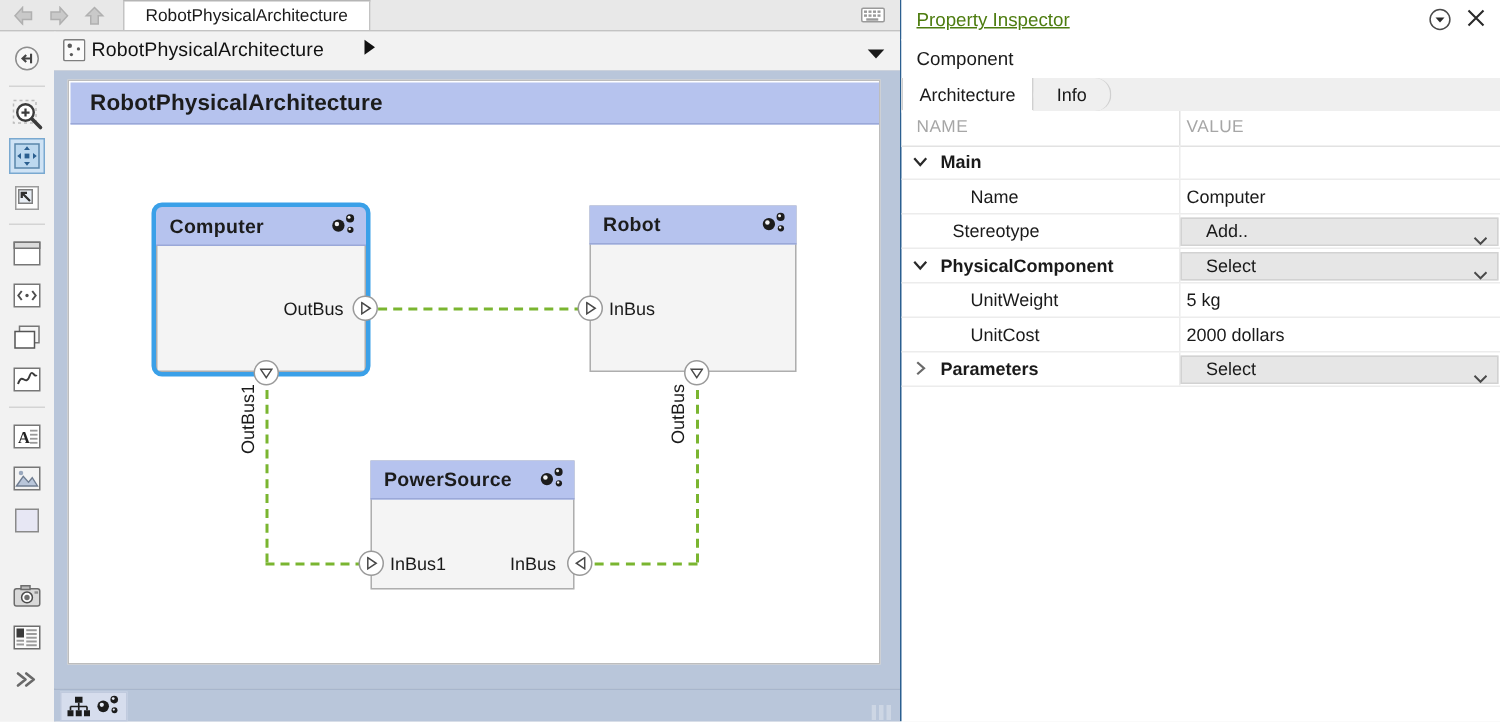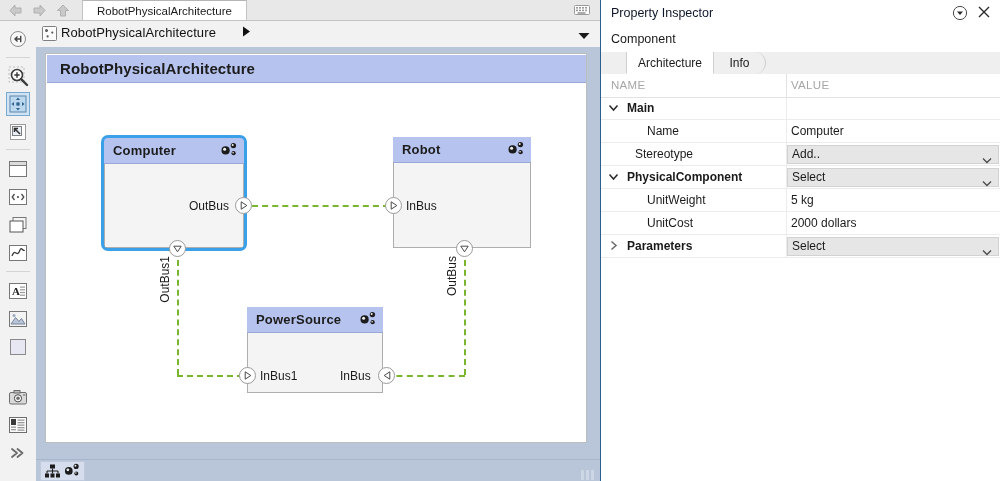--- a/index.html
+++ b/index.html
@@ -66,38 +66,38 @@
         writing-mode:vertical-rl;transform:rotate(180deg);}
 
   
   .conn{position:absolute;z-index:2;}
   .conn-h{border-top:2px dashed #7ab530;height:0;}
   .conn-v{border-left:2px dashed #7ab530;width:0;}
 
   
   #pi{position:absolute;left:600px;top:0;width:400px;height:481px;background:#ffffff;border-left:1px solid #2b5f90;box-sizing:border-box;}
   #pi-title{position:absolute;left:0;top:0;width:399px;height:26px;background:#ffffff;border-bottom:1px solid #dadada;}
-  #pi-title span{position:absolute;left:10px;top:6px;font-size:12.5px;color:#0f172a;}
+  #pi-title span{position:absolute;left:10px;top:6px;font-size:12.5px;color:#4d7c0f;text-decoration:underline;}
   #pi-collapse{position:absolute;right:32px;top:5px;width:16px;height:16px;}
   #pi-close{position:absolute;right:9px;top:5px;width:14px;height:14px;}
   #pi-sub{position:absolute;left:0;top:26px;width:399px;height:26px;background:#ffffff;border-bottom:1px solid #dadada;text-decoration:underline;}
   #pi-sub span{position:absolute;left:10px;top:6px;font-size:12.5px;color:#1a1a1a;}
   #pi-tabs{position:absolute;left:0;top:52px;width:399px;height:22px;background:#efefef;border-bottom:1px solid #d0d0d0;}
   .pi-tab{position:absolute;top:0;height:22px;display:flex;align-items:center;justify-content:center;font-size:12px;
-     box-sizing:border-box;padding:0 14px;margin-left:25px;}
+     box-sizing:border-box;padding:0 14px;}
   .pi-tab.active{background:#ffffff;border:1px solid #d0d0d0;border-bottom:1px solid #ffffff;border-top:none;}
   .pi-tab.inactive{background:#efefef;border-right:1px solid #d0d0d0;}
   #pi-header{position:absolute;left:0;top:74px;width:399px;height:23px;background:#ffffff;border-bottom:1px solid #e2e2e2;}
   .pi-hcell{position:absolute;top:5px;font-size:11.5px;color:#a6a6a6;letter-spacing:0.3px;}
   #pi-hsplit{position:absolute;left:185px;top:74px;width:1px;height:23px;background:#e2e2e2;}
   #pi-rows{position:absolute;left:0;top:97px;width:399px;}
   .pi-row{position:relative;height:22px;border-bottom:1px solid #ececec;}
   .pi-name{position:absolute;top:4px;font-size:12px;color:#1a1a1a;}
   .pi-name.bold{font-weight:bold;}
-  .pi-val{position:absolute;left:186px;top:3px;width:212px;height:18px;font-size:12px;color:#1a1a1a;padding-left:4px;box-sizing:border-box;}
+  .pi-val{position:absolute;left:186px;top:3px;width:212px;height:18px;font-size:12px;color:#1a1a1a;padding-left:16px;box-sizing:border-box;}
   .pi-val.plain{top:4px;padding-left:4px;}
   .pi-val.combo{background:#e6e6e6;border:1px solid #d2d2d2;top:2px;height:19px;line-height:17px;}
   .pi-caret{position:absolute;right:6px;top:6px;}
   .pi-twisty{position:absolute;left:7px;top:5px;width:11px;height:11px;}
   .rowdiv{position:absolute;left:185px;top:0;width:1px;height:22px;background:#ececec;}
 </style>
 </head>
 <body>
 
 <div id="app">

